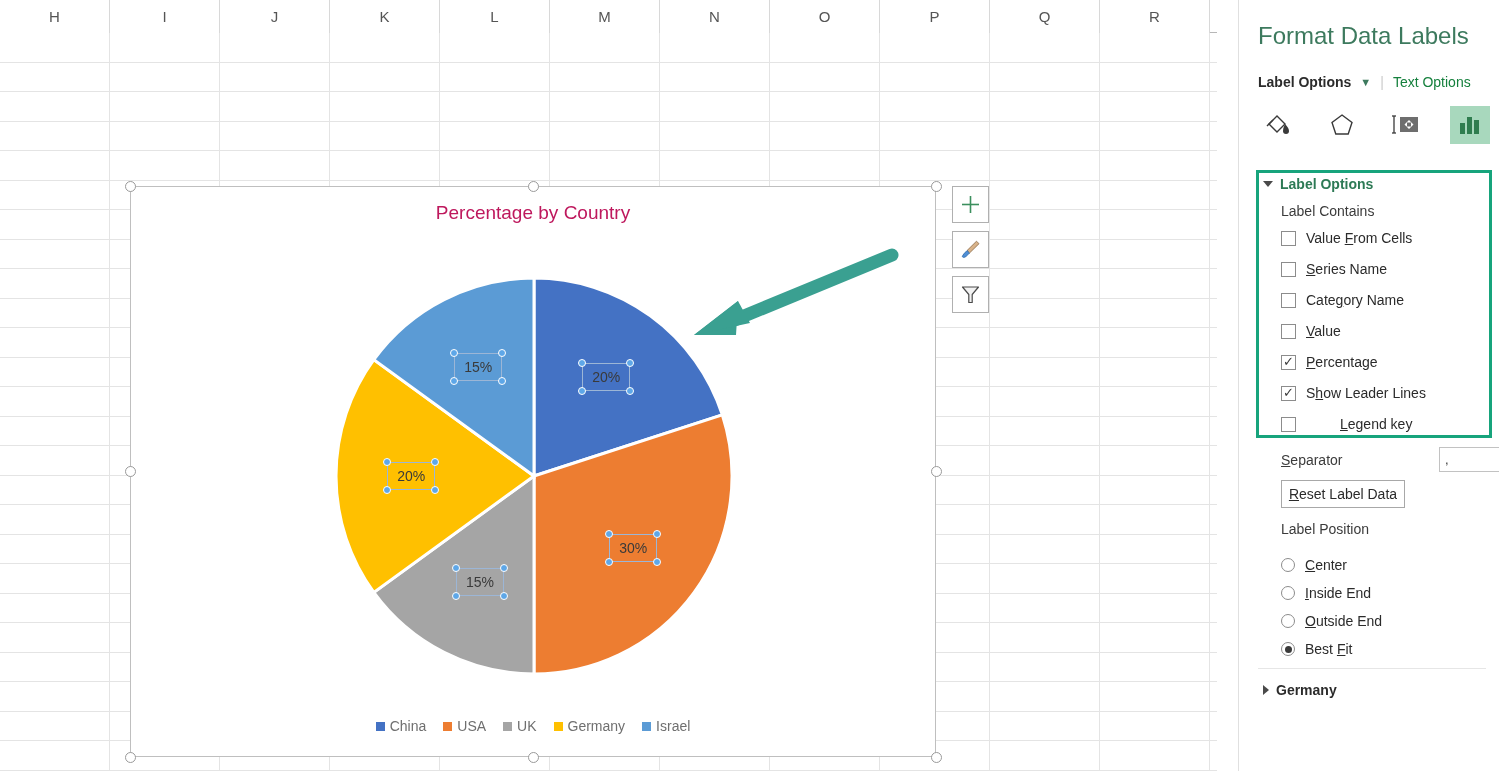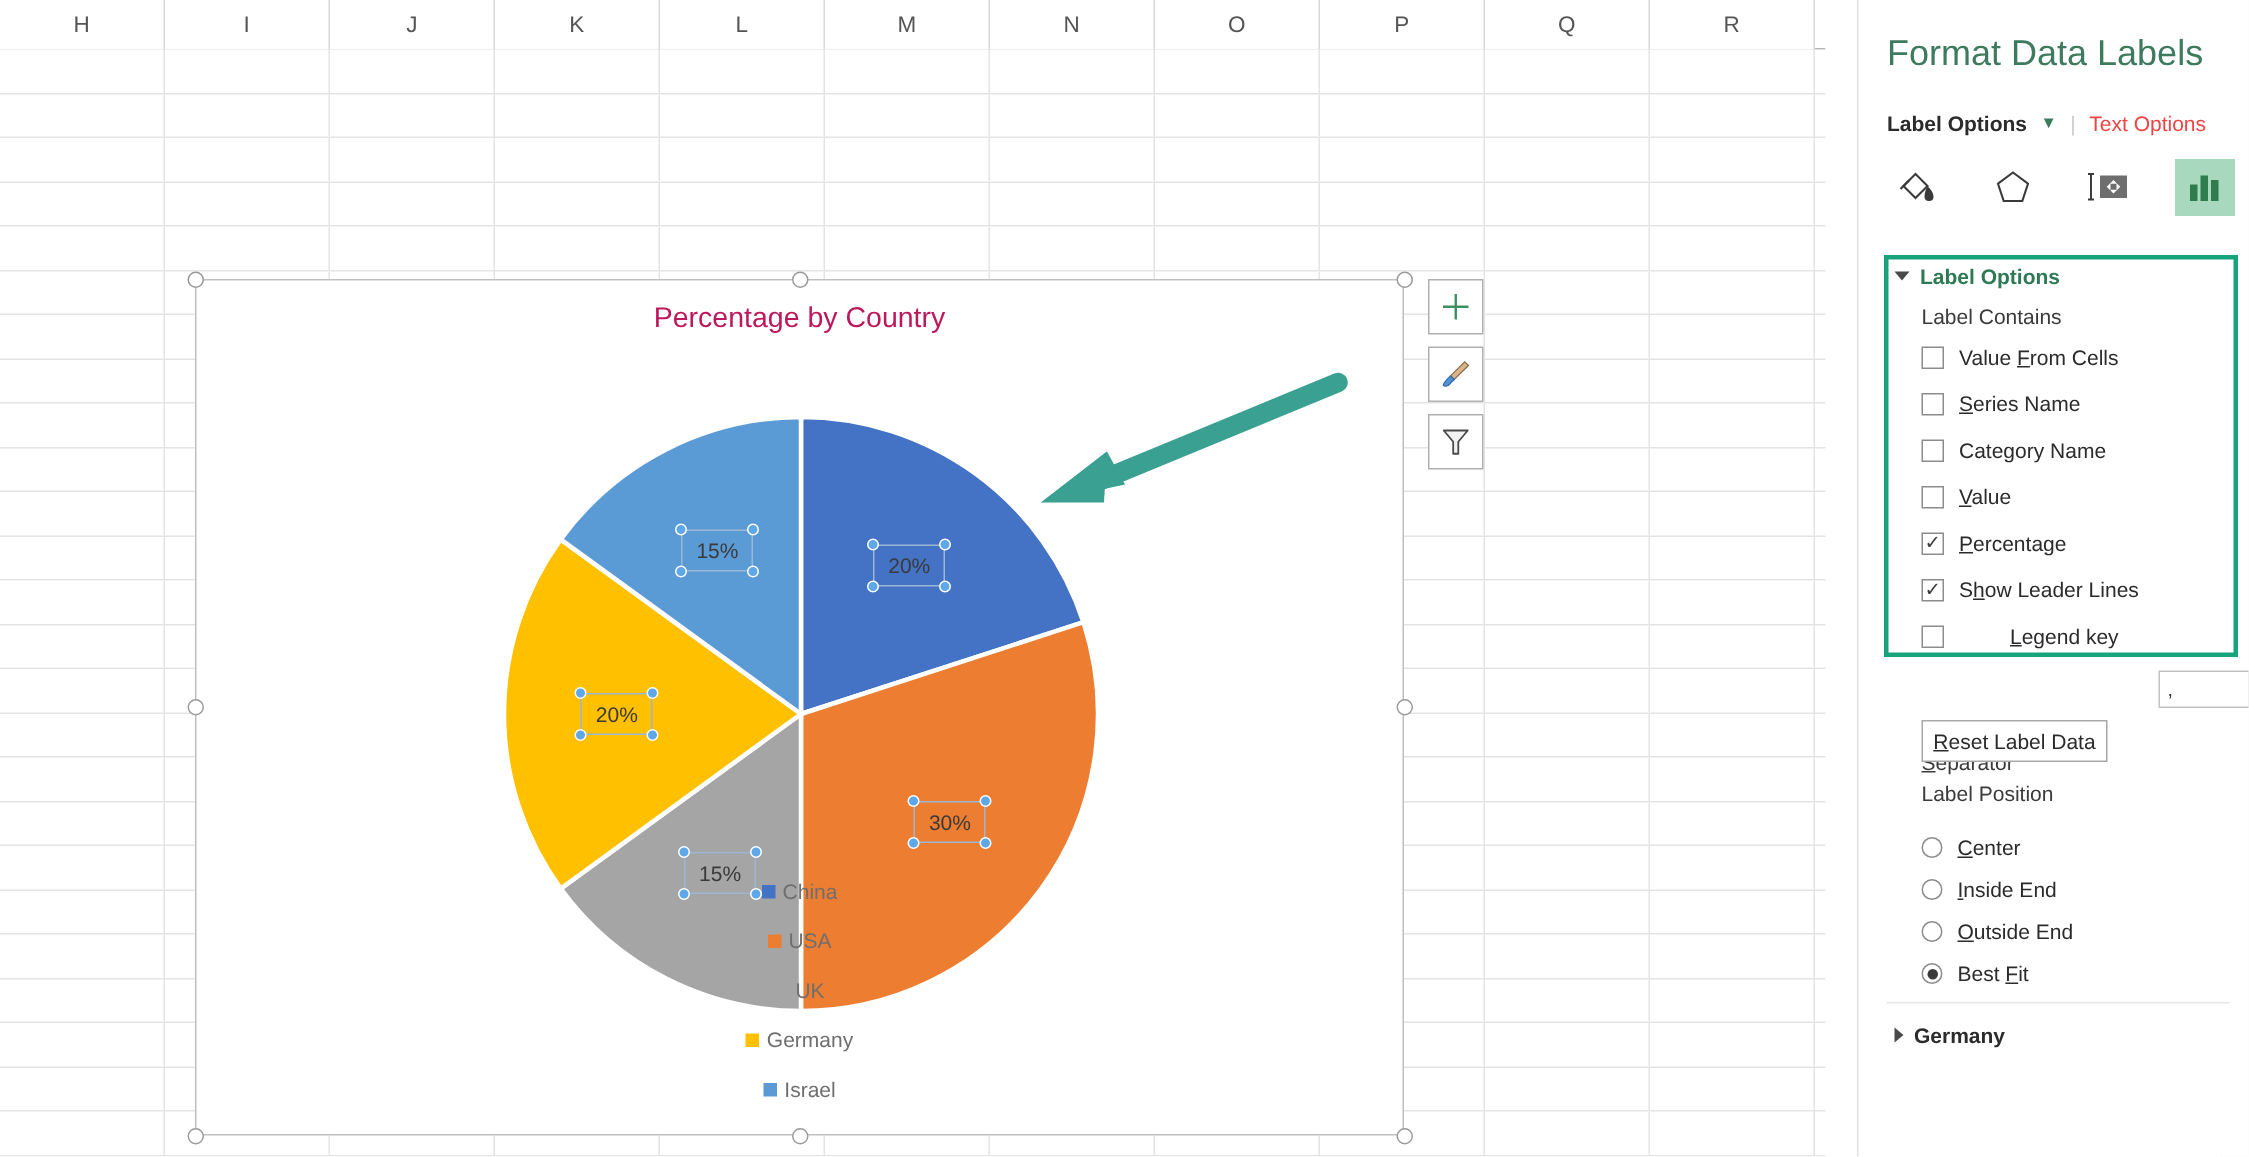--- a/index.html
+++ b/index.html
@@ -135,21 +135,20 @@
   #legend {
     position: absolute;
     left: 0; bottom: 22px;
     width: 100%;
     display: flex;
     justify-content: center;
     align-items: center;
     gap: 17px;
     font-size: 14px;
     color: #6f6f6f;
-    flex-direction: column;
   }
   .legend-item { display: flex; align-items: center; gap: 5px; }
   .legend-swatch { width: 9px; height: 9px; display: inline-block; }
 
   
   #chart-buttons {
     position: absolute;
     left: 952px; top: 186px;
     display: flex; flex-direction: column; gap: 8px;
     z-index: 30;
@@ -191,21 +190,21 @@
     left: 19px; top: 74px;
     display: flex; align-items: center; gap: 9px;
     font-size: 14px;
   }
   #tab-label-options {
     font-weight: bold;
     color: #2b2b2b;
   }
   #tab-chevron { color: #3d7a5e; font-size: 11px; }
   #tab-divider { color: #cccccc; }
-  #tab-text-options { color: #ef4444; }
+  #tab-text-options { color: #15803d; }
 
   #pane-icons {
     position: absolute;
     left: 19px; top: 106px;
     display: flex; align-items: center; gap: 24px;
   }
   .pane-icon {
     width: 40px; height: 38px;
     display: flex; align-items: center; justify-content: center;
   }
@@ -882,21 +881,21 @@
             <span class="tick">✓</span>
           </span>
           <span>S<span class="ul">h</span>ow Leader Lines</span>
         </div>
         <div class="cb-row" style="top: 416px; gap: 44px;">
           <span class="checkbox"></span>
           <span><span class="ul">L</span>egend key</span>
         </div>
       </div>
 
-    <div class="sub-label" style="left:42px; top:452px;margin-top:48px;">
+    <div class="sub-label" style="left:42px; top:452px;">
       <span class="ul">S</span><span>eparator</span>
     </div>
     <input id="separator-input" type="text" value="," style="">
 
     <div id="reset-label-btn">
       <span class="ul">R</span>
         <span>eset Label Data</span>
     </div>
 
     <div class="sub-label" style="left:42px; top:521px;">Label Position</div>

